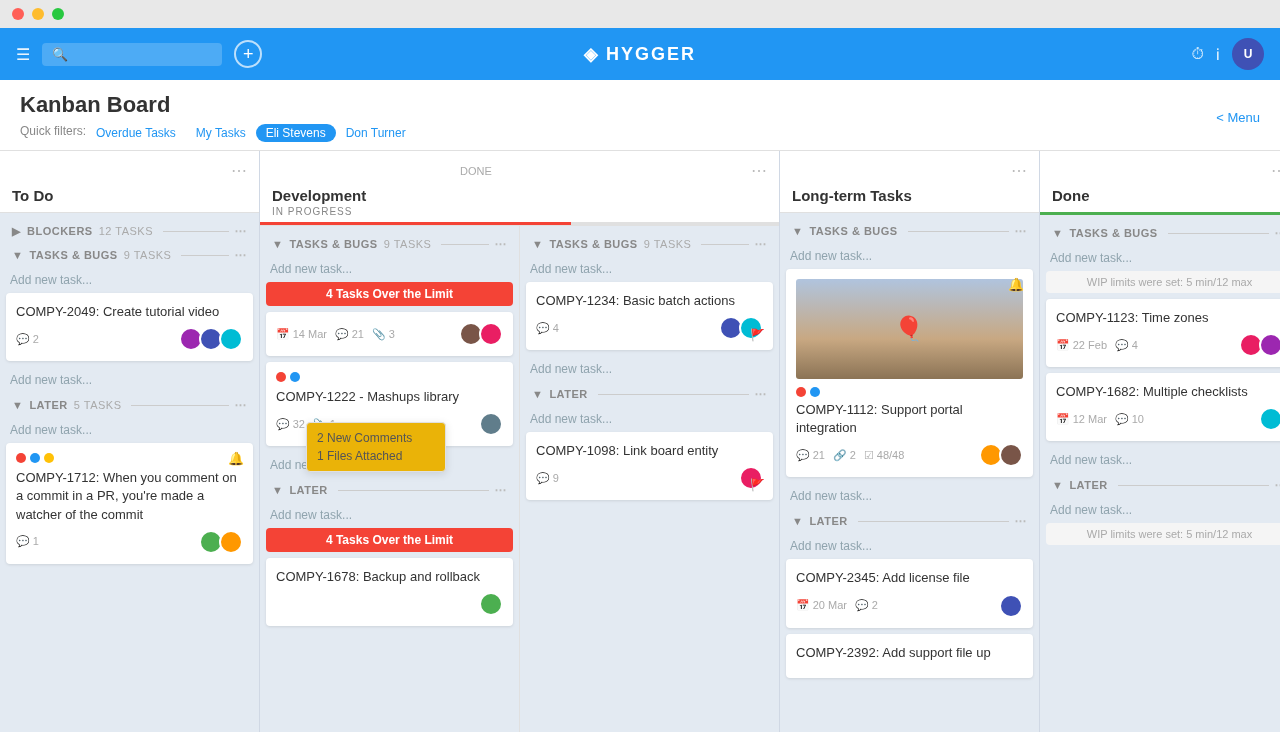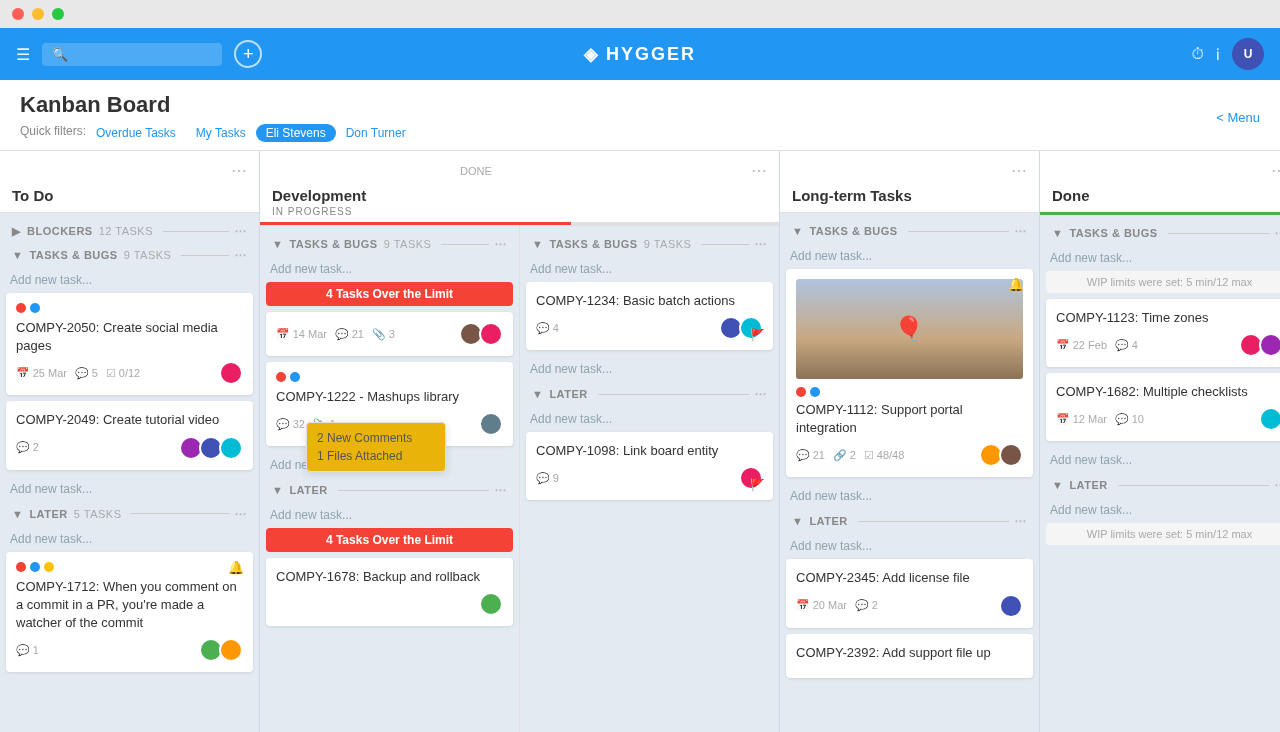--- a/index.html
+++ b/index.html
@@ -269,35 +269,20 @@
       <div class="group-row">
         <span>▼</span>
         <span>TASKS &amp; BUGS</span>
         <span class="group-count">9 tasks</span>
         <span class="group-end-line"></span>
         <span class="col-expand">⋯</span>
       </div>
 
       <div class="add-task-link">Add new task...</div>
 
-      <div class="card">
-        <div style="display:flex;gap:4px;margin-bottom:6px;">
-          <span class="dot dot-red"></span>
-          <span class="dot dot-blue"></span>
-        </div>
-        <div class="card-title">COMPY-2050: Create social media pages</div>
-        <div class="card-meta">
-          <span class="card-meta-item">📅 25 Mar</span>
-          <span class="card-meta-item">💬 5</span>
-          <span class="card-meta-item">☑ 0/12</span>
-          <div class="card-avatars">
-            <div class="card-avatar av1"></div>
-          </div>
-        </div>
-      </div>
 
       <div class="card">
         <div class="card-title">COMPY-2049: Create tutorial video</div>
         <div class="card-meta">
           <span class="card-meta-item">💬 2</span>
           <div class="card-avatars">
             <div class="card-avatar av2"></div>
             <div class="card-avatar av3"></div>
             <div class="card-avatar av4"></div>
           </div>

